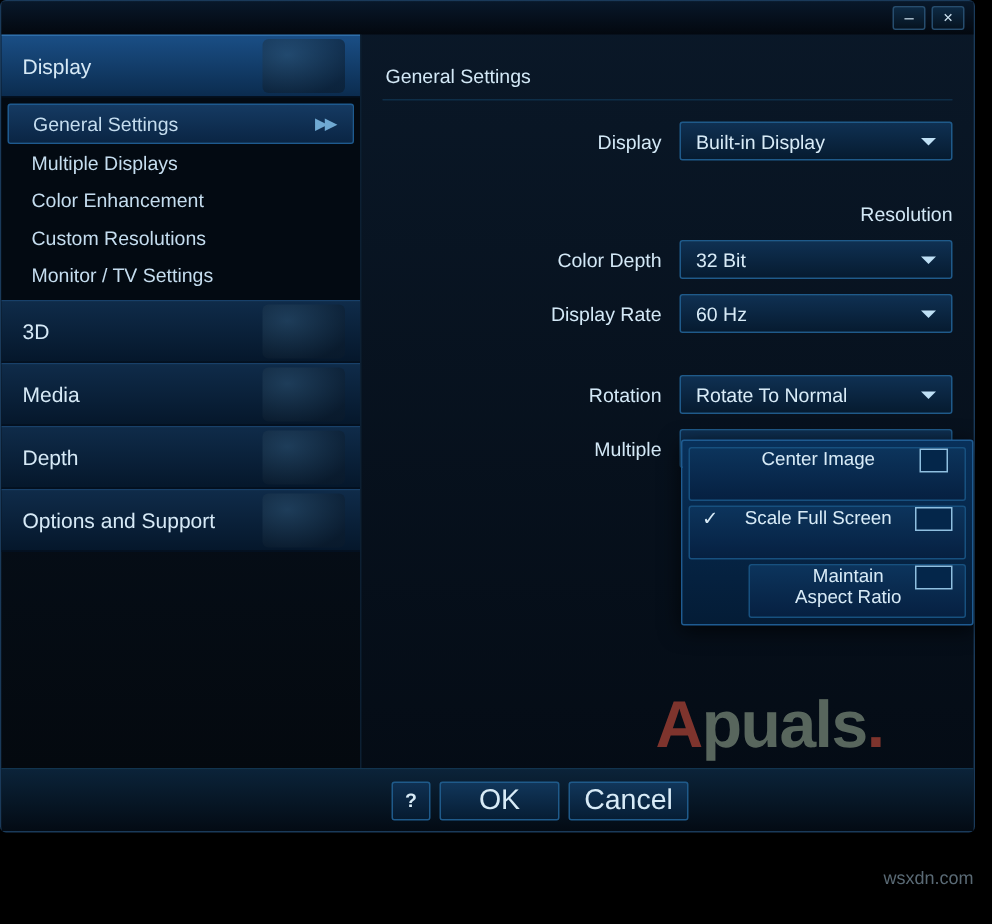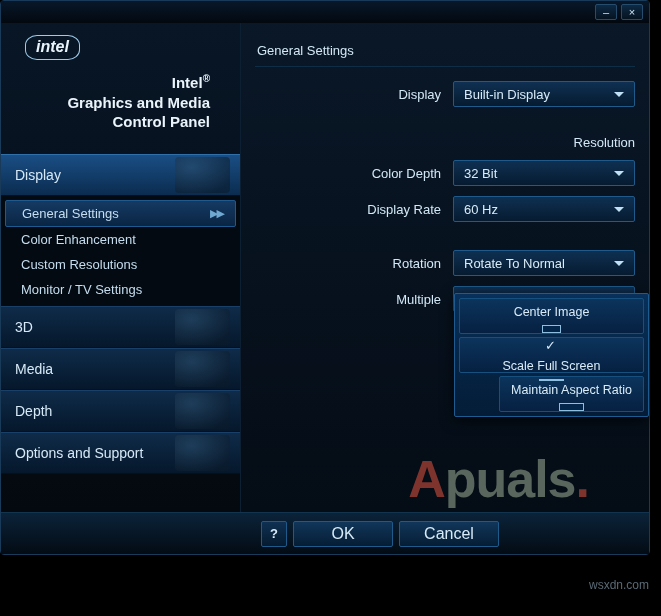--- a/index.html
+++ b/index.html
@@ -198,27 +198,25 @@
       box-shadow: 0 3px 14px rgba(0,0,0,0.7);
       padding: 4px;
     }
     .popup-item {
       height: 36px;
       background: linear-gradient(180deg, #0c345c 0%, #062041 100%);
       border:1px solid #17507f;
       border-radius:2px;
       margin-bottom:3px;
       display:flex;
-      align-items:center;
       padding: 0 8px;
       gap:6px;
       cursor:pointer;
       font-size:12.5px;
       color:#d8ebf7;
-      flex-direction:column;
     }
     .popup-item:last-child { margin-bottom:0;margin-left:40px; }
     .check {
       width:13px;
       display:inline-block;
       color:#d8ebf7;
       font-size:13px;
     }
     .popup-text {
       flex:1;
@@ -253,37 +251,37 @@
       border-radius:2px;
       display:flex;
       align-items:center;
       justify-content:center;
       color:#d8ebf7;
       font-weight:bold;
       font-size:13px;
       cursor:pointer;
     }
     .btn {
-      width: 100px;
+      width: 80px;
       height: 26px;
       background: linear-gradient(180deg, #11365a 0%, #061d34 100%);
       border:1px solid #1f5a8a;
       border-radius:2px;
       display:flex;
       align-items:center;
       justify-content:center;
       color:#d8ebf7;
-      font-size:16px;
+      font-size:19px;
       cursor:pointer;
     }
     .watermark {
       position:absolute;
       bottom: 45px;
       right: 60px;
-      font-size: 52px;
+      font-size: 44px;
       font-weight: 800;
       color:#7c8c7b;
       opacity:0.7;
       font-family: Arial, sans-serif;
       letter-spacing:-1px;
       pointer-events:none;
     }
     .watermark .red { color:#b24537; }
     .source {
       position:absolute;
@@ -300,37 +298,32 @@
 <div class="window">
 
   <div class="titlebar">
     <div class="title-btn">–</div>
     <div class="title-btn">×</div>
   </div>
 
   <div class="main">
 
     <div class="sidebar">
-      <div class="logo-zone">
-        <span class="intel-logo">intel</span>
-        <div class="panel-title">
-          <span>Intel</span><span class="reg">®</span><br>
-          <span>Graphics and Media</span><br>
-          <span>Control Panel</span>
-        </div>
-      </div>
 
       <div class="cat-tab active">
         <span>Display</span>
         <span class="cat-icon"></span>
       </div>
       <div class="subitems">
         <div class="subitem active">
           <span>General Settings</span>
           <span class="sub-arrow">▶▶</span>
+        </div>
+        <div class="subitem">
+          <span>Multiple Displays</span>
         </div>
         <div class="subitem">
           <span>Color Enhancement</span>
         </div>
         <div class="subitem">
           <span>Custom Resolutions</span>
         </div>
         <div class="subitem">
           <span>Monitor / TV Settings</span>
         </div>

